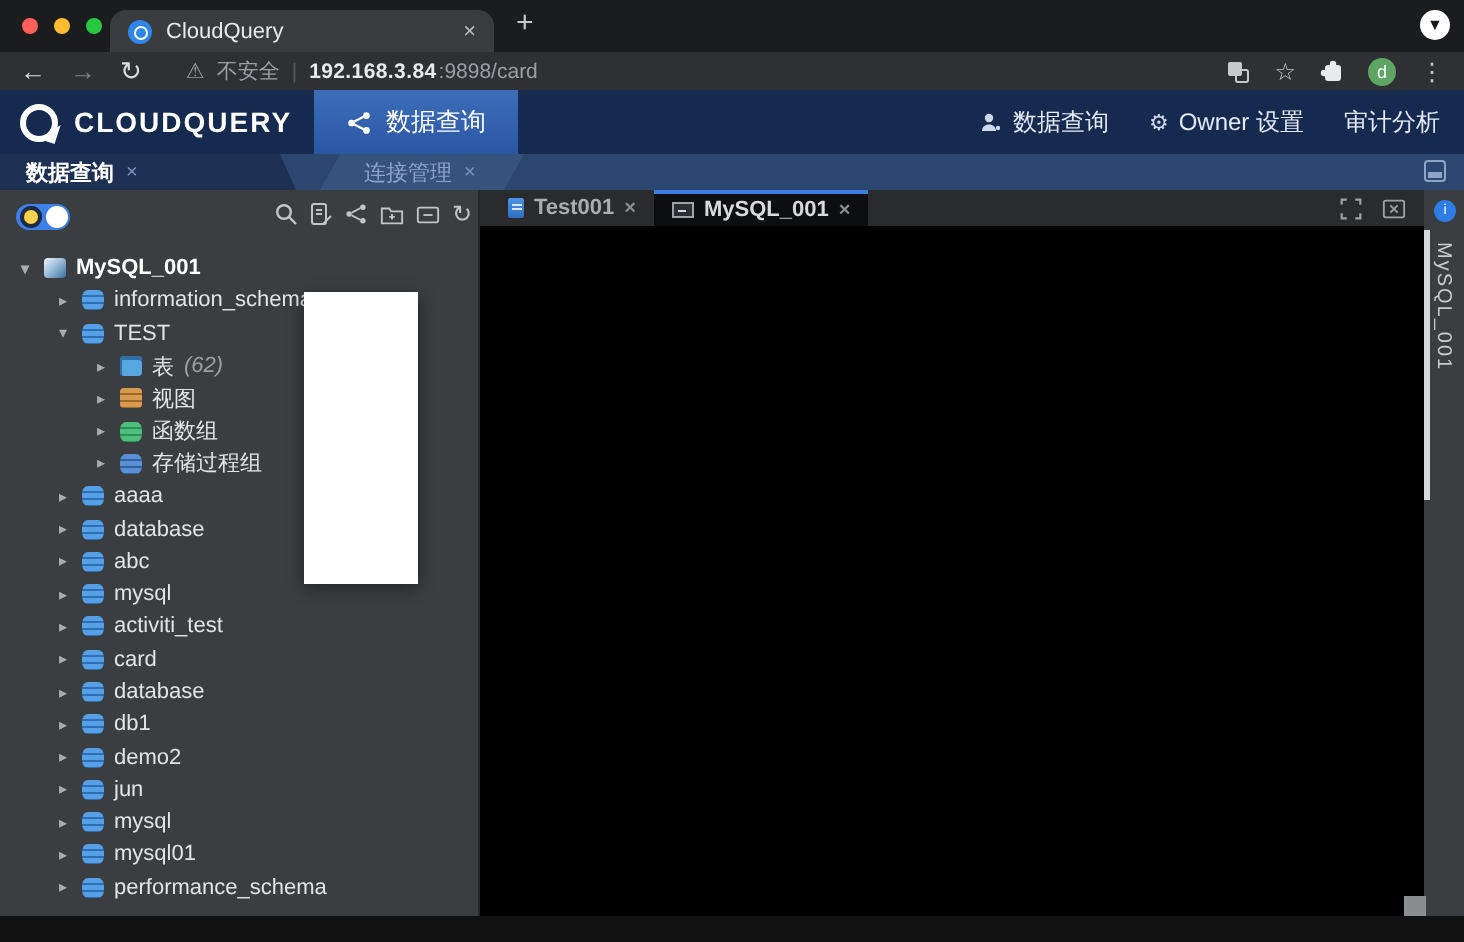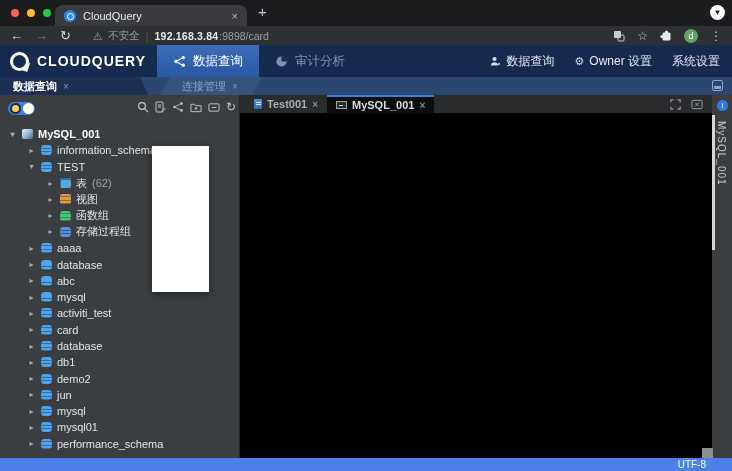--- a/index.html
+++ b/index.html
@@ -68,21 +68,21 @@
   .knob.moon::after{content:"";position:absolute;left:2px;top:2px;width:7px;height:7px;border-radius:50%;
     background:#ffd24d;box-shadow:2px -2px 0 0 #1d2b45;}
   .knob.sun{right:1px;background:#fff;}
   .stool{position:absolute;right:3px;top:6px;display:flex;gap:6px;align-items:center;color:#c2c5c8;}
   .stool .uic{font-size:12px;line-height:1;}
   .tree{position:absolute;left:0;right:0;top:31px;bottom:0;overflow:hidden;}
   .trow{display:flex;align-items:center;height:16.3px;font-size:11px;color:#e2e4e6;gap:5px;box-sizing:border-box;}
   .trow .arrow{width:9px;text-align:center;font-size:8px;color:#a9adb1;flex:none;}
   .trow.root{font-weight:bold;color:#fff;}
   .tlabel{white-space:nowrap;}
-  .count{color:#9da1a5;}
+  .count{color:#9da1a5;font-style:italic;}
   .ti{width:11px;height:10px;border-radius:2px;flex:none;}
   .ti-mysql{background:linear-gradient(135deg,#eef3f8 0%,#9fc0dc 45%,#3c6e9f 100%);}
   .ti-db{background:repeating-linear-gradient(180deg,#56a0e8 0 2.5px,#2e6fb4 2.5px 3.5px);border-radius:3px/4px;}
   .ti-table{background:#57a7e0;box-shadow:inset 0 2px 0 #2f6fa8,inset 4px 0 0 -3px #2f6fa8,inset 8px 0 0 -7px #2f6fa8;}
   .ti-view{background:repeating-linear-gradient(180deg,#d89a4e 0 2.5px,#9c6a28 2.5px 3.5px);}
   .ti-fn{background:repeating-linear-gradient(180deg,#4cbf7e 0 2.5px,#2e8f57 2.5px 3.5px);border-radius:3px/4px;}
   .ti-proc{background:repeating-linear-gradient(180deg,#5a8fd6 0 2.5px,#33609f 2.5px 3.5px);border-radius:3px/4px;}
 
   
   .ctxmenu{left:152px;top:146px;width:57px;background:#fff;box-shadow:0 2px 8px rgba(0,0,0,.45);
@@ -177,47 +177,38 @@
         <span>
           <svg width="13" height="13" viewBox="0 0 14 14" fill="#fff">
               <circle cx="3" cy="7" r="1.8"></circle>
               <circle cx="11" cy="3" r="1.8"></circle>
               <circle cx="11" cy="11" r="1.8"></circle>
               <path d="M4.5 6.2L9.5 3.6M4.5 7.8L9.5 10.4" stroke="#fff" stroke-width="1.2"></path>
             </svg>
         </span>
         <span>数据查询</span>
       </div>
-      <div class="nav-item">
-        <span>
-          <svg width="13" height="13" viewBox="0 0 14 14">
-              <circle cx="7" cy="7" r="5.5" fill="#7e93bb"></circle>
-              <path d="M7 7L7 1.5A5.5 5.5 0 0 1 12.5 7Z" fill="#16294e"></path>
-            </svg>
-        </span>
-        <span>审计分析</span>
-      </div>
     </div>
     <div class="hdr-right">
       <div class="hdr-item">
         <span>
           <svg width="11" height="11" viewBox="0 0 11 11" fill="#cdd8ea">
               <circle cx="4.5" cy="3" r="2.1"></circle>
               <path d="M1 9.5c0-2 1.6-3.2 3.5-3.2S8 7.5 8 9.5z"></path>
               <circle cx="9" cy="8" r="1.1"></circle>
             </svg>
         </span>
         <span>数据查询</span>
       </div>
       <div class="hdr-item">
         <span class="gear">⚙</span>
         <span>Owner 设置</span>
       </div>
       <div class="hdr-item">
-        <span>系统设置</span>
+        <span>审计分析</span>
       </div>
     </div>
   </div>
 
   <div class="abs wstabs">
     <div class="wstab active">
       <span>数据查询</span>
       <span class="x">×</span>
     </div>
     <div class="wstab inactive">
@@ -450,17 +441,14 @@
     </div>
   </div>
 
   <div class="abs rightstrip">
     <span class="rs-dot">i</span>
     <span class="rs-scroll"></span>
     <span class="rs-label">MySQL_001</span>
   </div>
   <div class="abs corner"></div>
 
-  <div class="abs statusbar">
-    <span class="enc">UTF-8</span>
-  </div>
 
 </div>
 
 </body></html>

